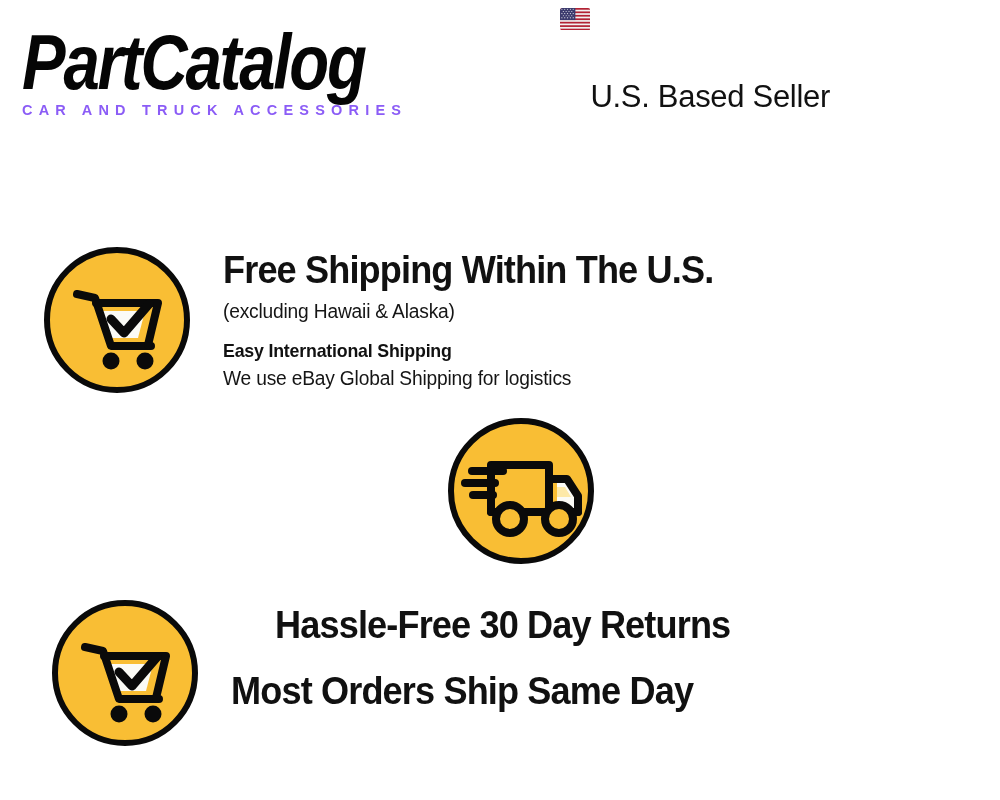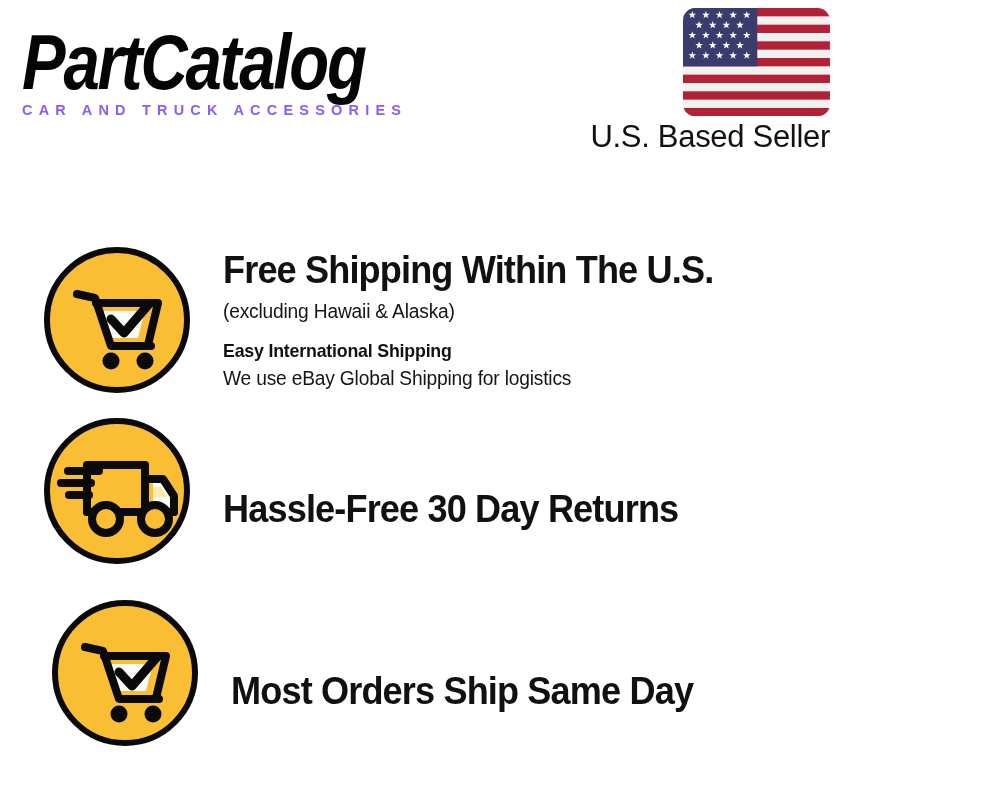--- a/index.html
+++ b/index.html
@@ -53,21 +53,21 @@
     transform: scaleY(0.96);
     transform-origin: left top;
   }
 
   .seller-badge {
     position: absolute;
     right: 14px;
     top: 8px;
     width: 270px;
     display: flex;
-    flex-direction: column;
+    flex-direction: row;
     align-items: flex-end;
   }
   .flag-icon {
     display: block;
     width: 147px;
     height: 107px;
   }
   .seller-label {
     margin-top: 4px;
     font-family: "Liberation Sans", sans-serif;
@@ -87,21 +87,21 @@
     width: 1000px;
   }
   .feature-row {
     position: absolute;
     left: 0;
     width: 1000px;
     display: flex;
     align-items: center;
   }
   .feature-row-1 { top: 14px; }
-  .feature-row-2 { top: 185px; }
+  .feature-row-2 { top: 185px; flex-direction: column; }
   .feature-row-3 { top: 367px; margin-left: 8px; }
 
   .feature-badge {
     flex: 0 0 auto;
     width: 152px;
     height: 152px;
     margin-left: 41px;
   }
   .feature-badge svg { display: block; width: 152px; height: 152px; }
 

